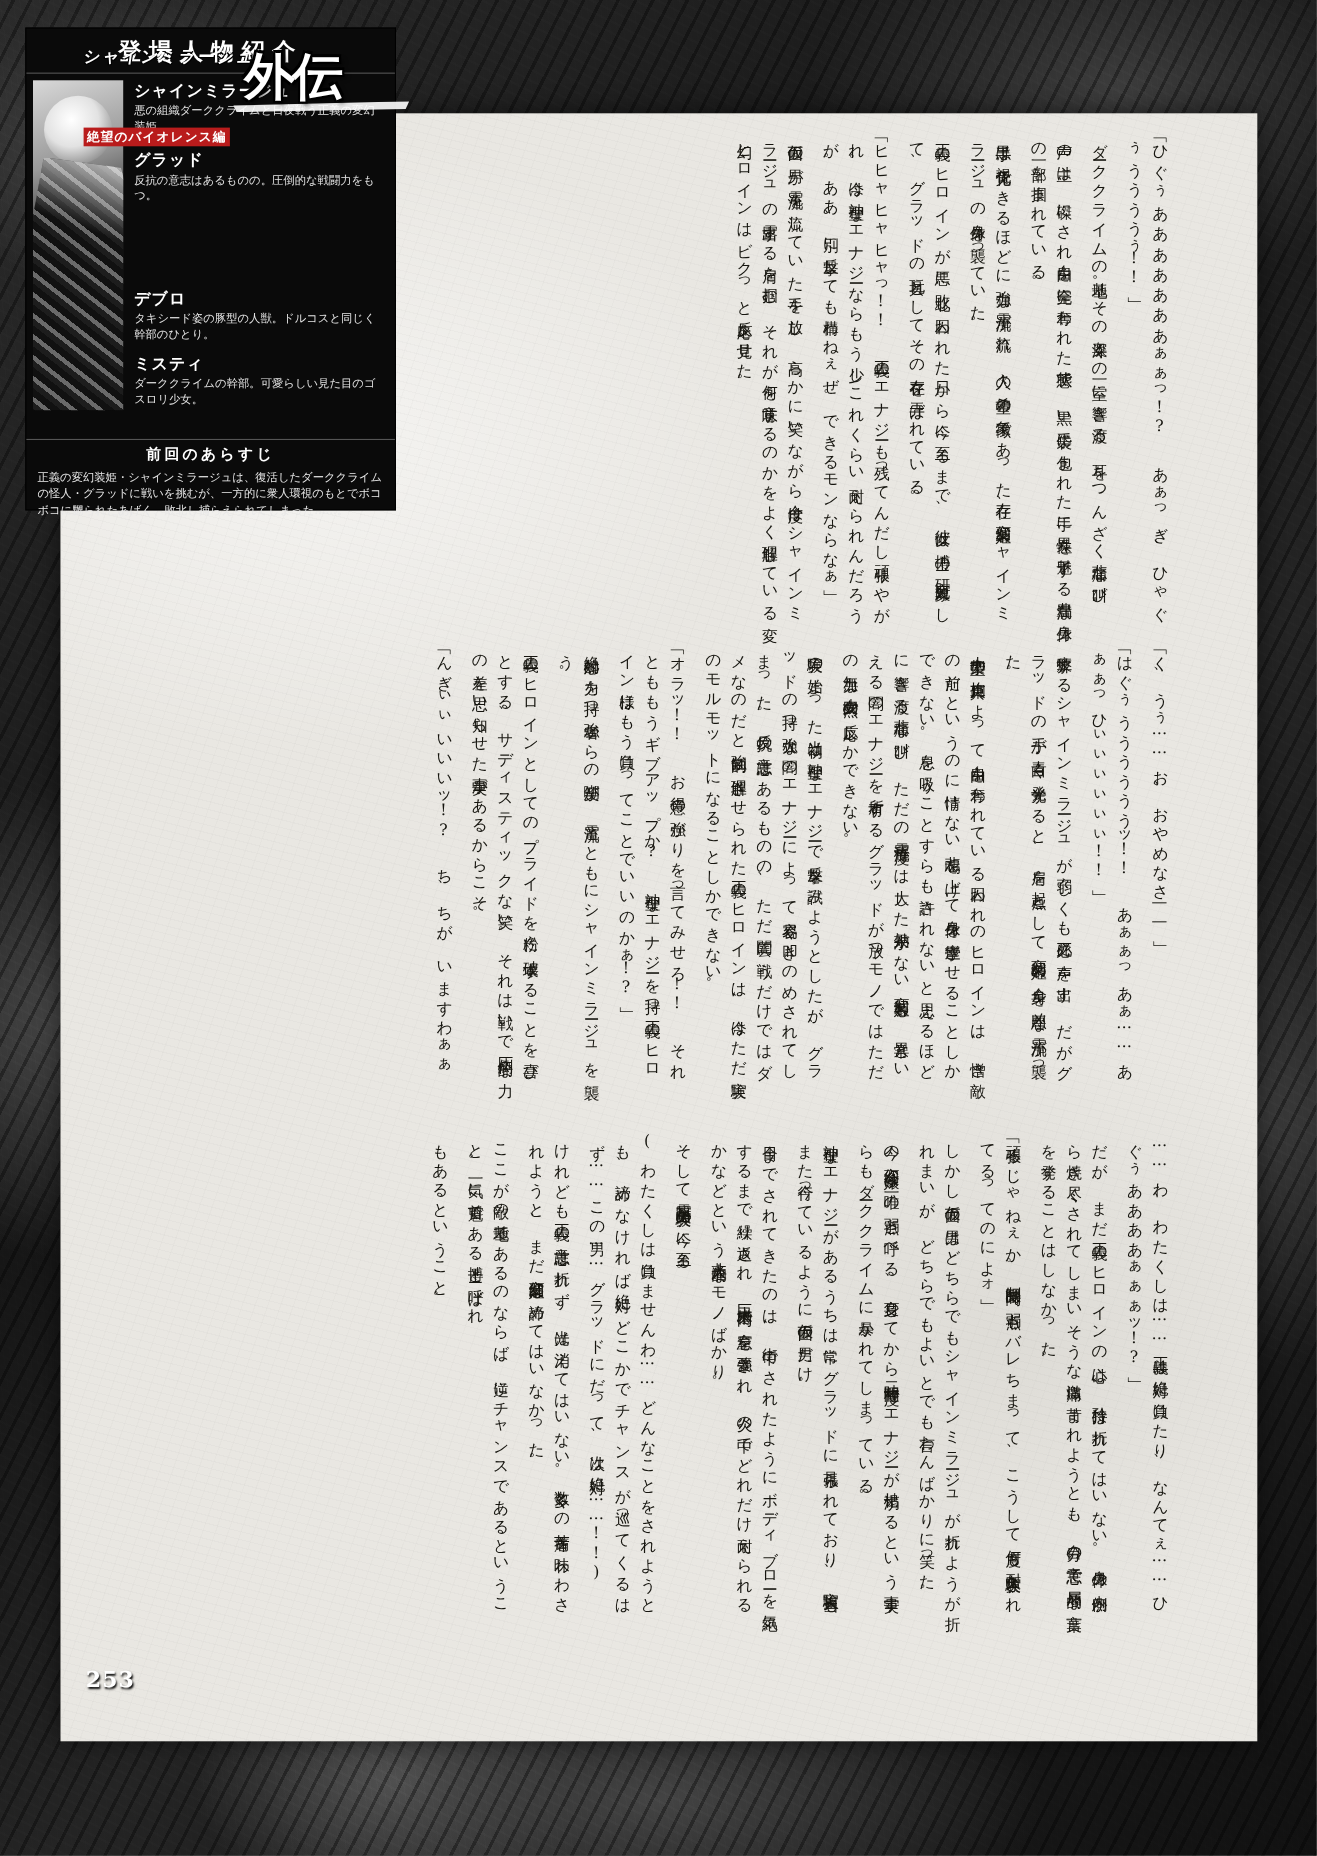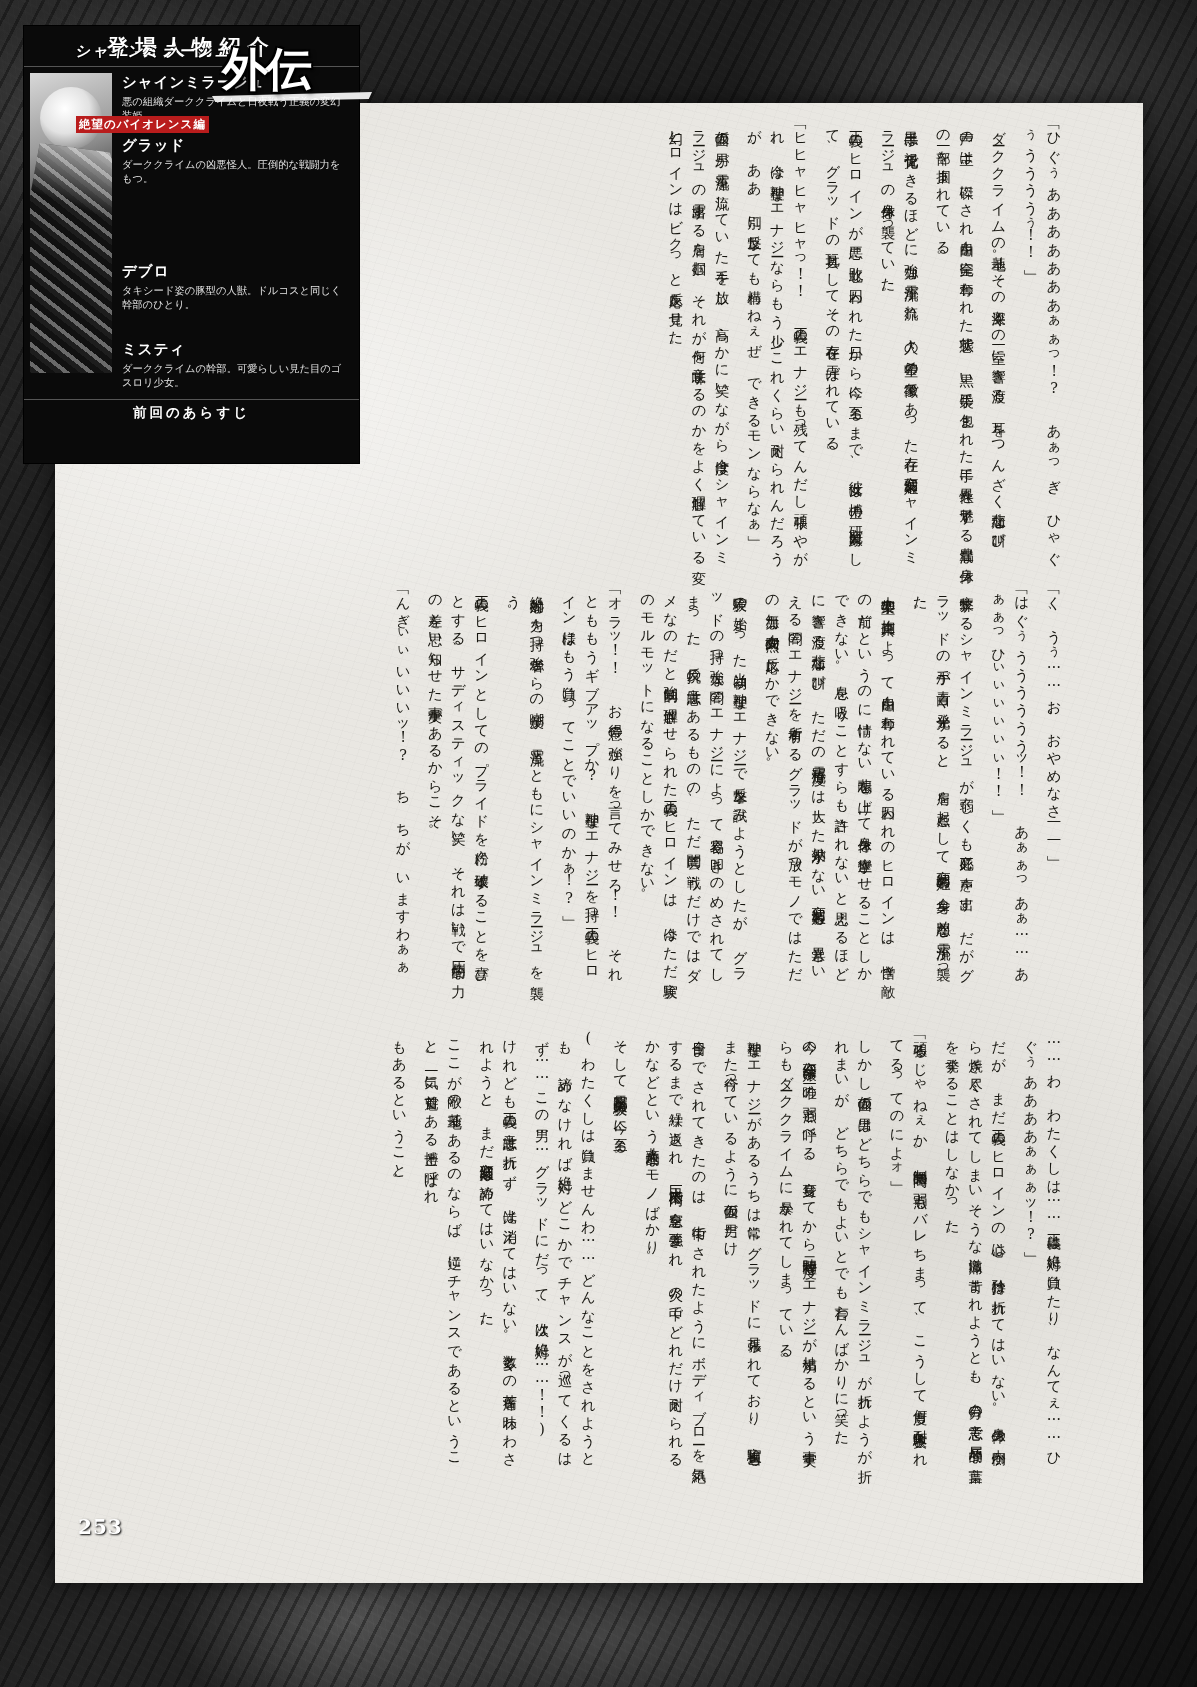--- a/index.html
+++ b/index.html
@@ -179,35 +179,36 @@
   <div id="charbox-body">
     <div id="char-portrait"></div>
 
     <div class="char-entry" style="top:6px;">
       <div class="char-name">シャインミラージュ</div>
       <div class="char-desc">悪の組織ダーククライムと日夜戦う正義の変幻装姫。</div>
     </div>
 
     <div class="char-entry" style="top:69px;">
       <div class="char-name">グラッド</div>
-      <div class="char-desc">ダーククライムの凶悪怪人。圧倒的な戦闘力をもつ。</div>
+      <div class="char-desc">反抗の意志はあるものの。圧倒的な戦闘力をもつ。</div>
     </div>
 
 
     <div class="char-entry" style="top:195px;">
       <div class="char-name">デブロ</div>
       <div class="char-desc">タキシード姿の豚型の人獣。ドルコスと同じく幹部のひとり。</div>
     </div>
 
-    <div class="char-entry" style="top:273px;">
+    <div class="char-entry" style="top:254px;">
       <div class="char-name">ミスティ</div>
       <div class="char-desc">ダーククライムの幹部。可愛らしい見た目のゴスロリ少女。</div>
     </div>
   </div>
   <div id="charbox-summary-title">前回のあらすじ</div>
+  <div id="charbox-summary-text">正義の変幻装姫・シャインミラージュは、復活したダーククライムの怪人・グラッドに戦いを挑むが、一方的に衆人環視のもとでボコボコに嬲られたあげく、敗北し捕らえられてしまった……。</div>
 </div>
 
 <div class="block" id="block1">
   <div class="colwrap">
     <div class="vcol">「ひぐぅあああああああぁぁっ!?　あぁっぎ、ひゃぐぅううううぅ!!」</div>
     <div class="vcol">ダーククライムの基地。その奥深くの一室に響き渡る、耳をつんざく悲痛な叫び。</div>
     <div class="vcol">声の主は、磔にされ自由を完全に奪われた状態で、黒い手袋に包まれた手に異性を魅了する豊満な身体の一部を掴まれている。</div>
     <div class="vcol">黒手は視覚化できるほどに強力な電流が流れ、人々の希望の象徴であった存在、変幻装姫シャインミラージュの身体を襲っていた。</div>
     <div class="vcol">正義のヒロインが悪に敗北し囚われた日から今に至るまで、彼女は博士の研究対象にして、グラッドの玩具としてその存在を弄ばれている。</div>
     <div class="vcol">「ヒヒャヒャヒャっ!!　正義のエナジーも残ってんだし頑張りやがれ。今は神聖なエナジーならもう少しこれくらい耐えられんだろうが。ああ、別に反撃しても構わねぇぜ。できるモンならなぁ」</div>

